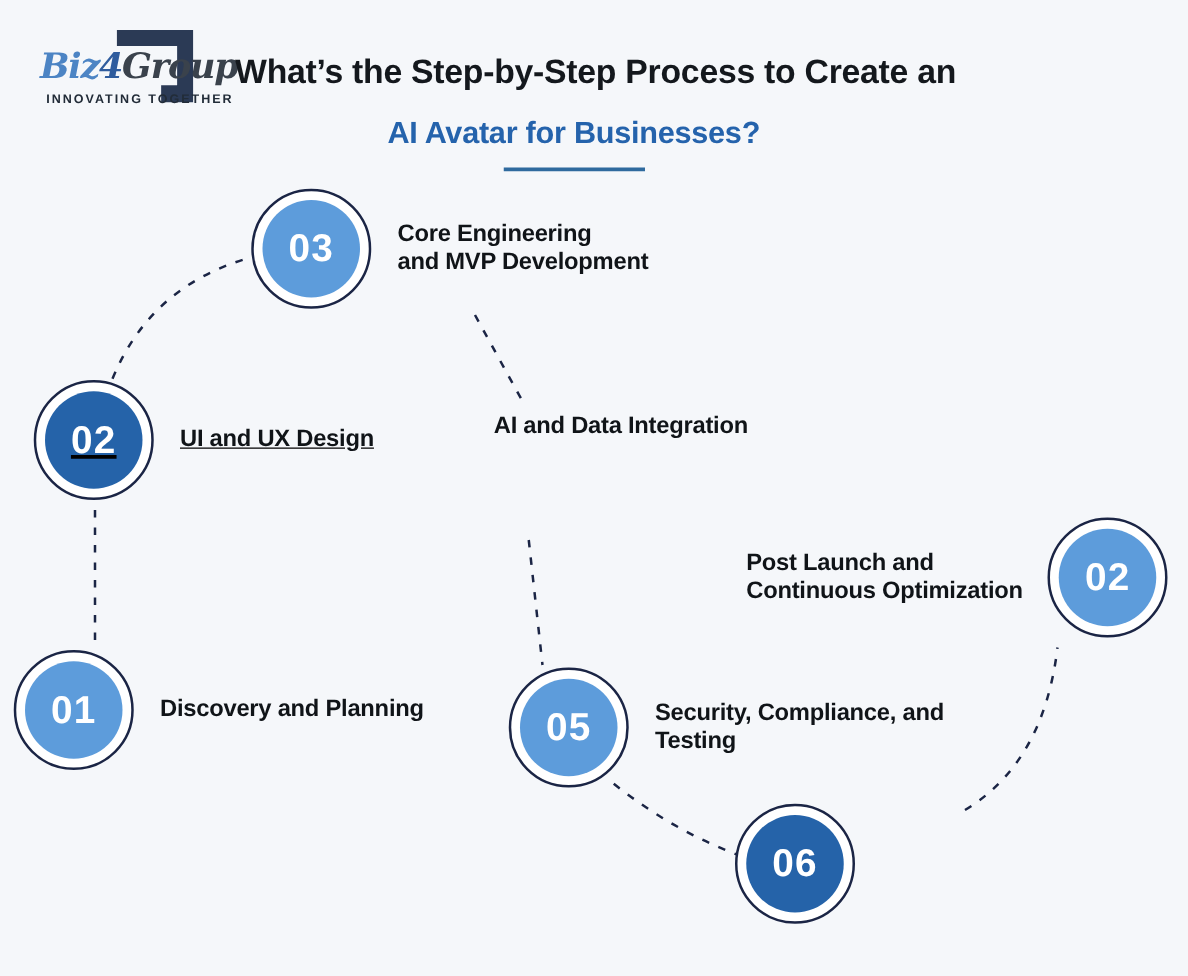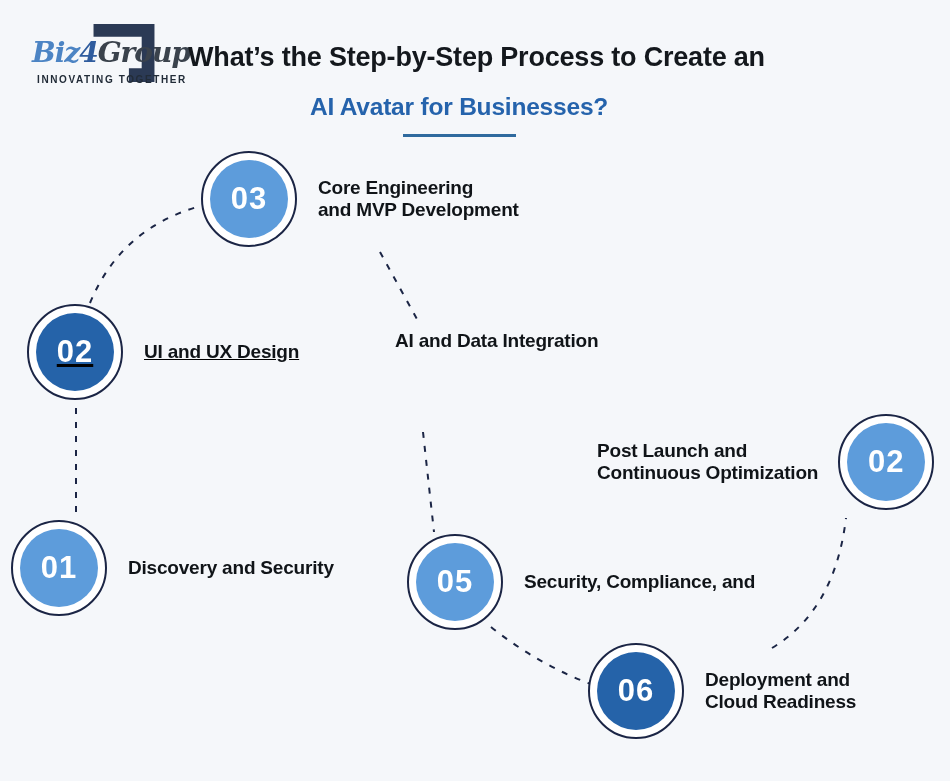--- a/index.html
+++ b/index.html
@@ -87,21 +87,21 @@
     <path class="connector" d="M 772 648 Q 835 610 846 518"></path>
   </svg>
 
   <div class="step step-01 tone-light">
     <div class="circle">
       <div class="circle-fill">
         <span class="num">01</span>
       </div>
     </div>
     <div class="label label-right">
-      <span>Discovery and Security</span>
+      <span>Discovery and Planning</span>
     </div>
   </div>
 
   <div class="step step-02 tone-dark">
     <div class="circle">
       <div class="circle-fill">
         <span class="num">02</span>
       </div>
     </div>
     <div class="label label-right">
@@ -128,32 +128,29 @@
   </div>
 
   <div class="step step-05 tone-light">
     <div class="circle">
       <div class="circle-fill">
         <span class="num">05</span>
       </div>
     </div>
     <div class="label label-right">
       <span>Security, Compliance, and</span>
+      <span>Testing</span>
     </div>
   </div>
 
   <div class="step step-06 tone-dark">
     <div class="circle">
       <div class="circle-fill">
         <span class="num">06</span>
       </div>
-    </div>
-    <div class="label label-right">
-      <span>Deployment and</span>
-      <span>Cloud Readiness</span>
     </div>
   </div>
 
   <div class="step step-07 tone-light">
     <div class="label label-left">
       <span>Post Launch and</span>
       <span>Continuous Optimization</span>
     </div>
     <div class="circle">
       <div class="circle-fill">

